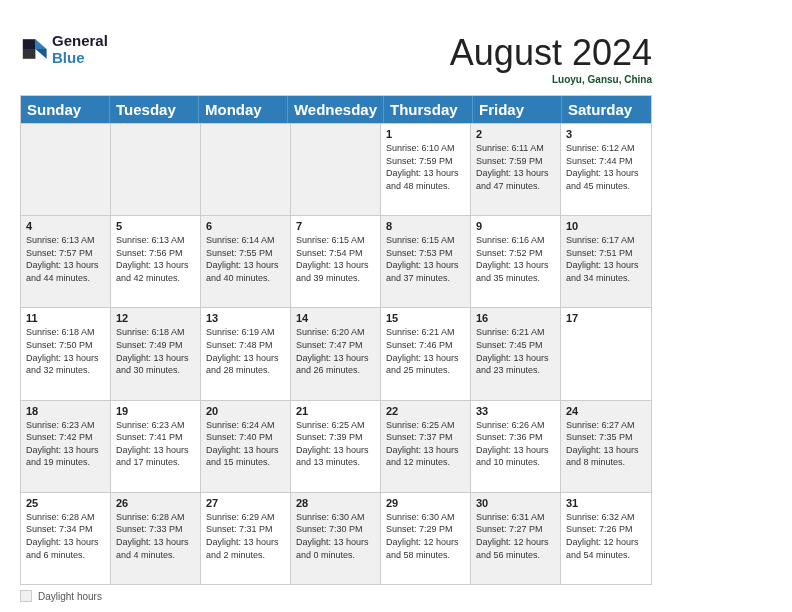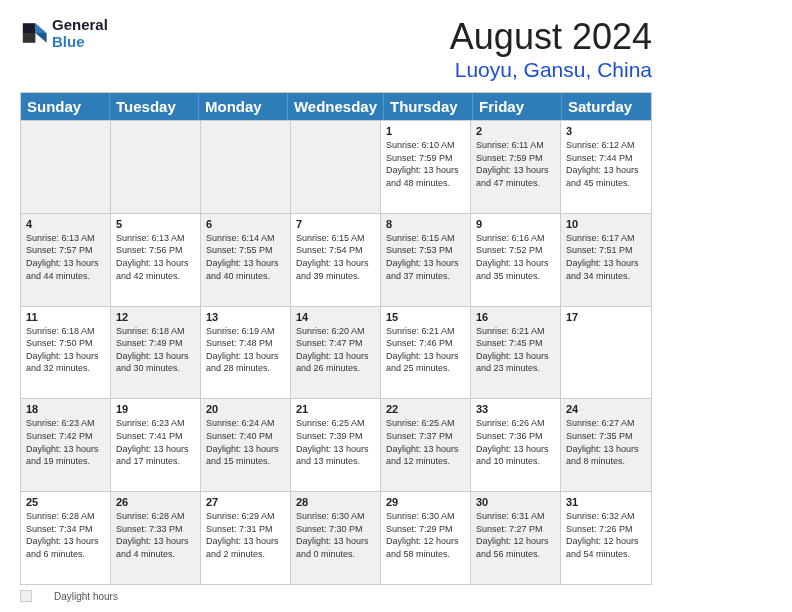--- a/index.html
+++ b/index.html
@@ -6,21 +6,21 @@
     body {
       font-family: Arial, sans-serif;
       background: #fff;
       width: 792px;
       height: 612px;
       overflow: hidden;
     }
     .page {
       width: 672px;
       height: 612px;
-      padding: 16px 20px 10px 20px;
+      padding: 32px 20px 10px 20px;
       display: flex;
       flex-direction: column;
     }
     .header {
       display: flex;
       justify-content: space-between;
       align-items: flex-start;
       margin-bottom: 10px;
     }
     .logo {
@@ -34,22 +34,23 @@
     }
     .title-block {
       text-align: right;
     }
     .month-title {
       font-size: 36px;
       font-weight: normal;
       color: #222;
     }
     .location-title {
-      font-size: 21px;
-      color: #1d4ed8;
+      font-size: 10px;
+      color: #14532d;
+      font-weight: bold;
     }
     .calendar {
       flex: 1;
       display: flex;
       flex-direction: column;
       border: 1px solid #ccc;
     }
     .cal-header {
       display: grid;
       grid-template-columns: repeat(7, 1fr);
@@ -106,21 +107,21 @@
       font-size: 9px;
       line-height: 1.4;
       color: #333;
     }
     .footer-note {
       font-size: 10px;
       color: #555;
       margin-top: 5px;
       display: flex;
       align-items: center;
-      gap: 22px;
+      gap: 6px;
     }
     .footer-box {
       width: 12px;
       height: 12px;
       background: #f0f0f0;
       border: 1px solid #ccc;
       display: inline-block;
     }
   </style>
 </head>

